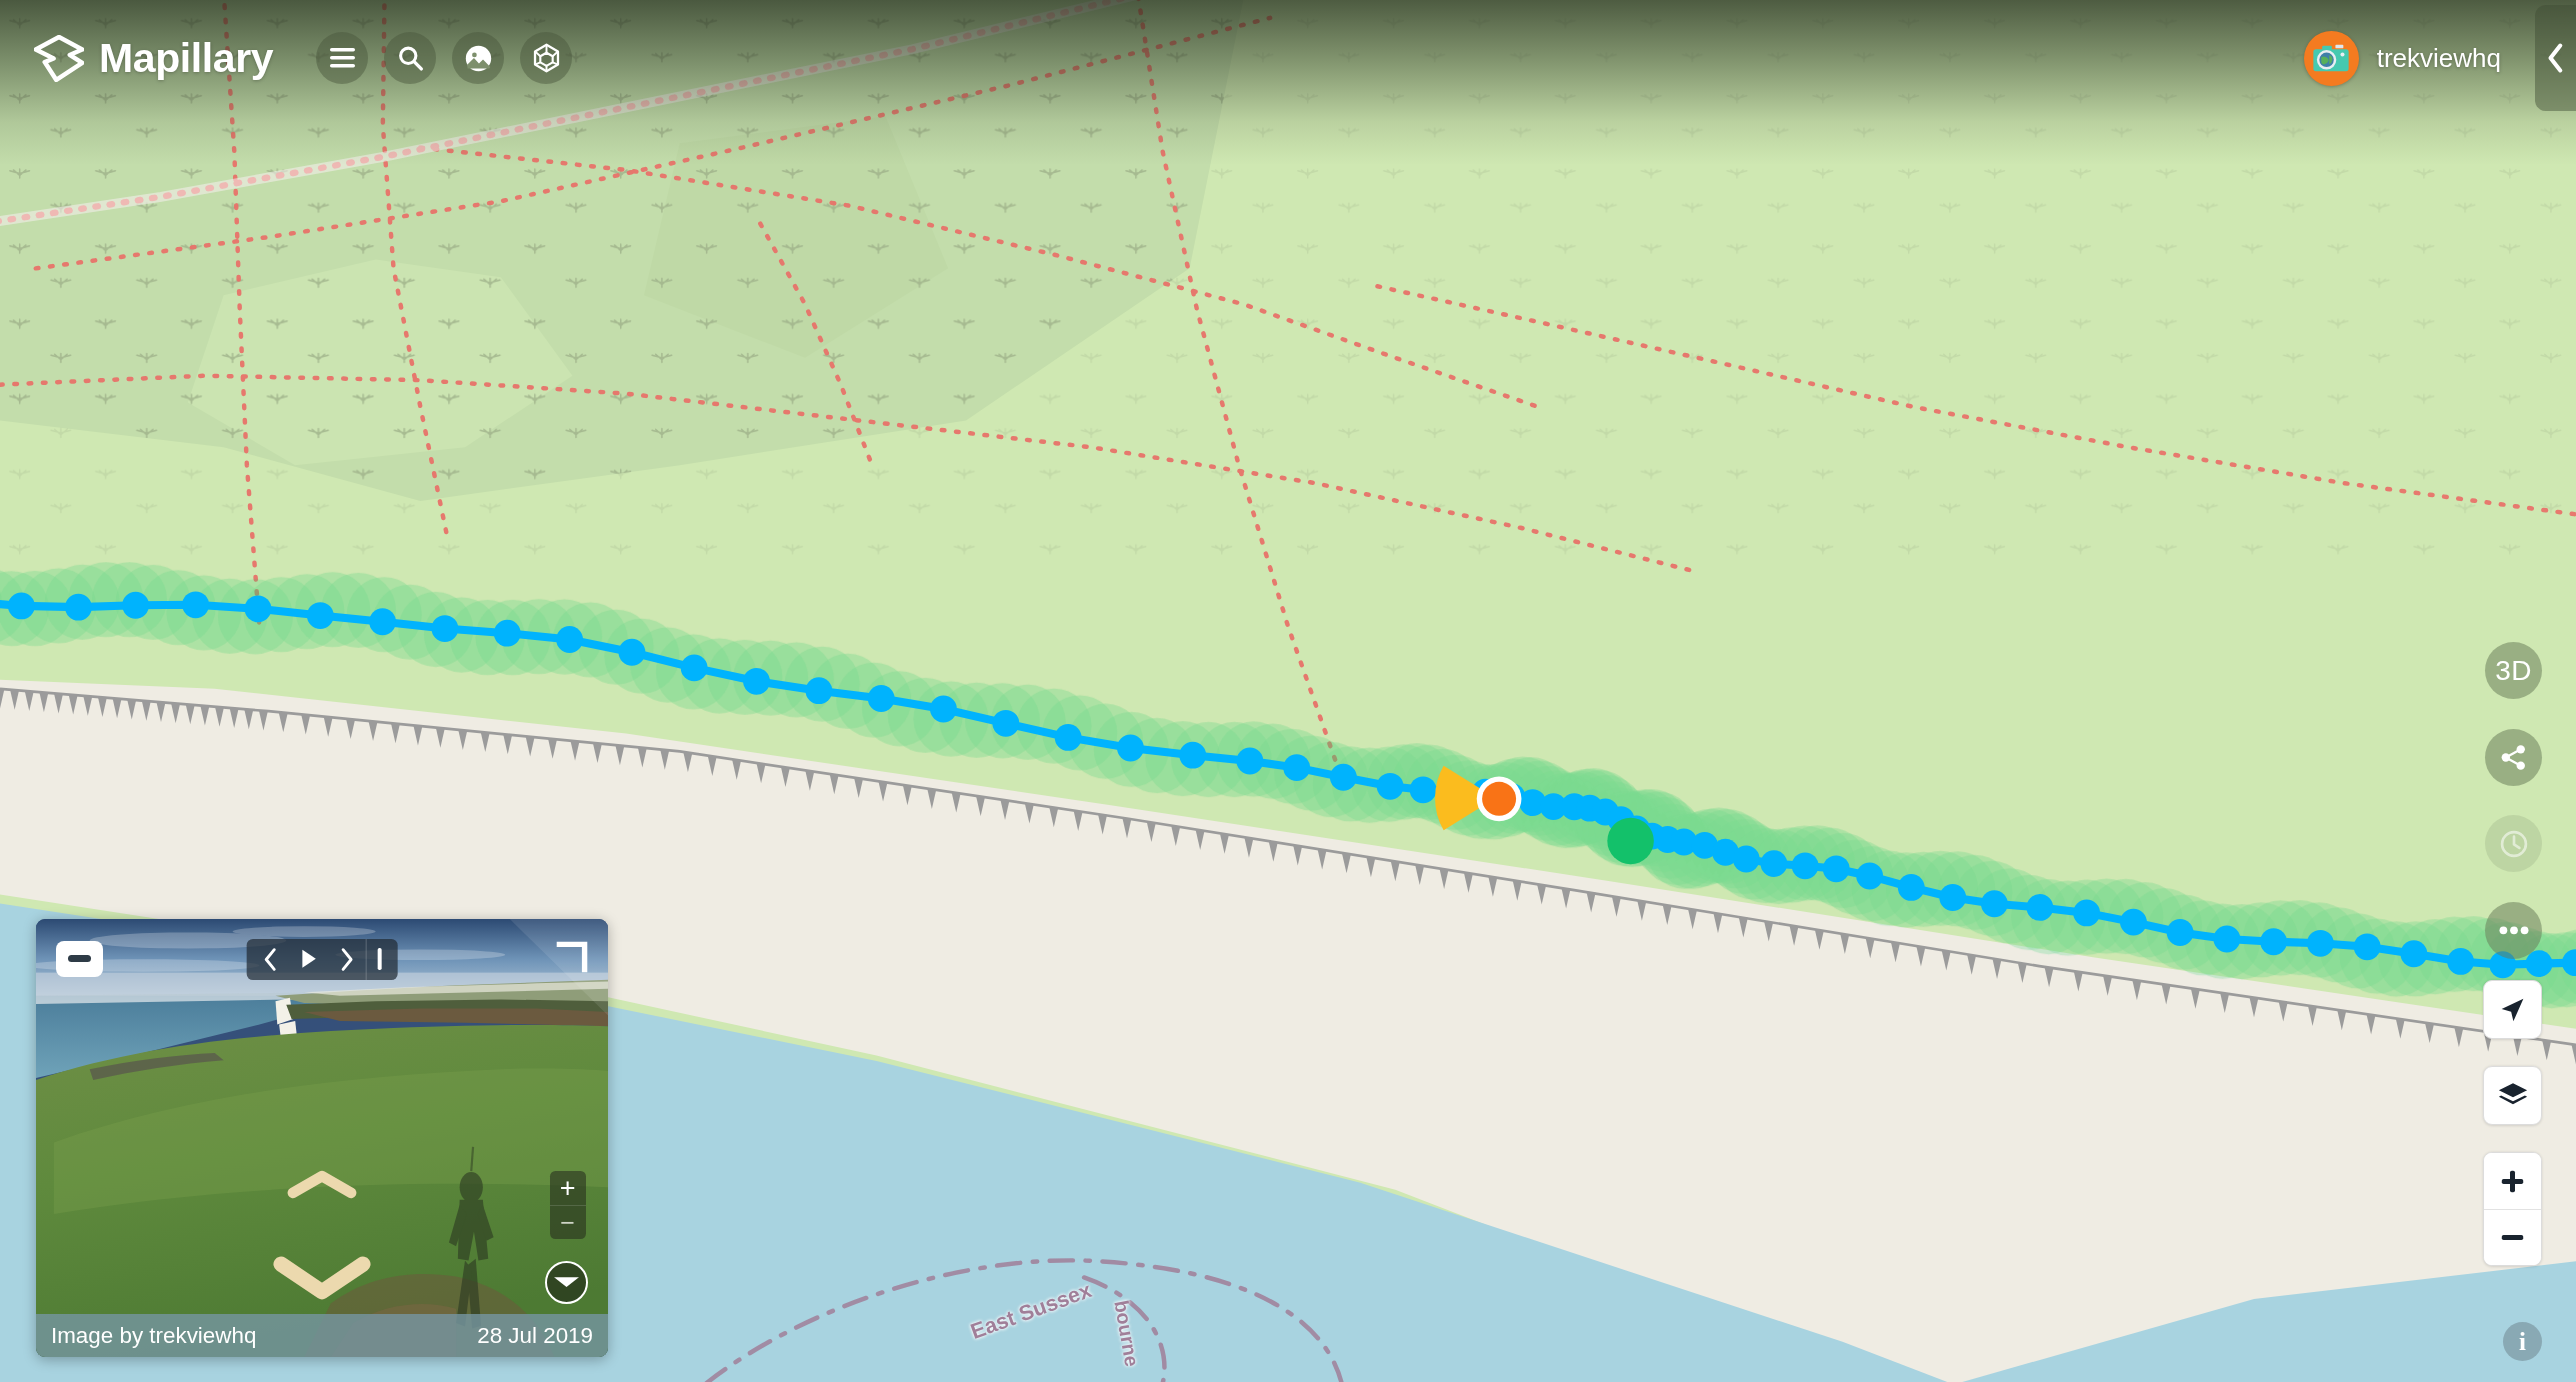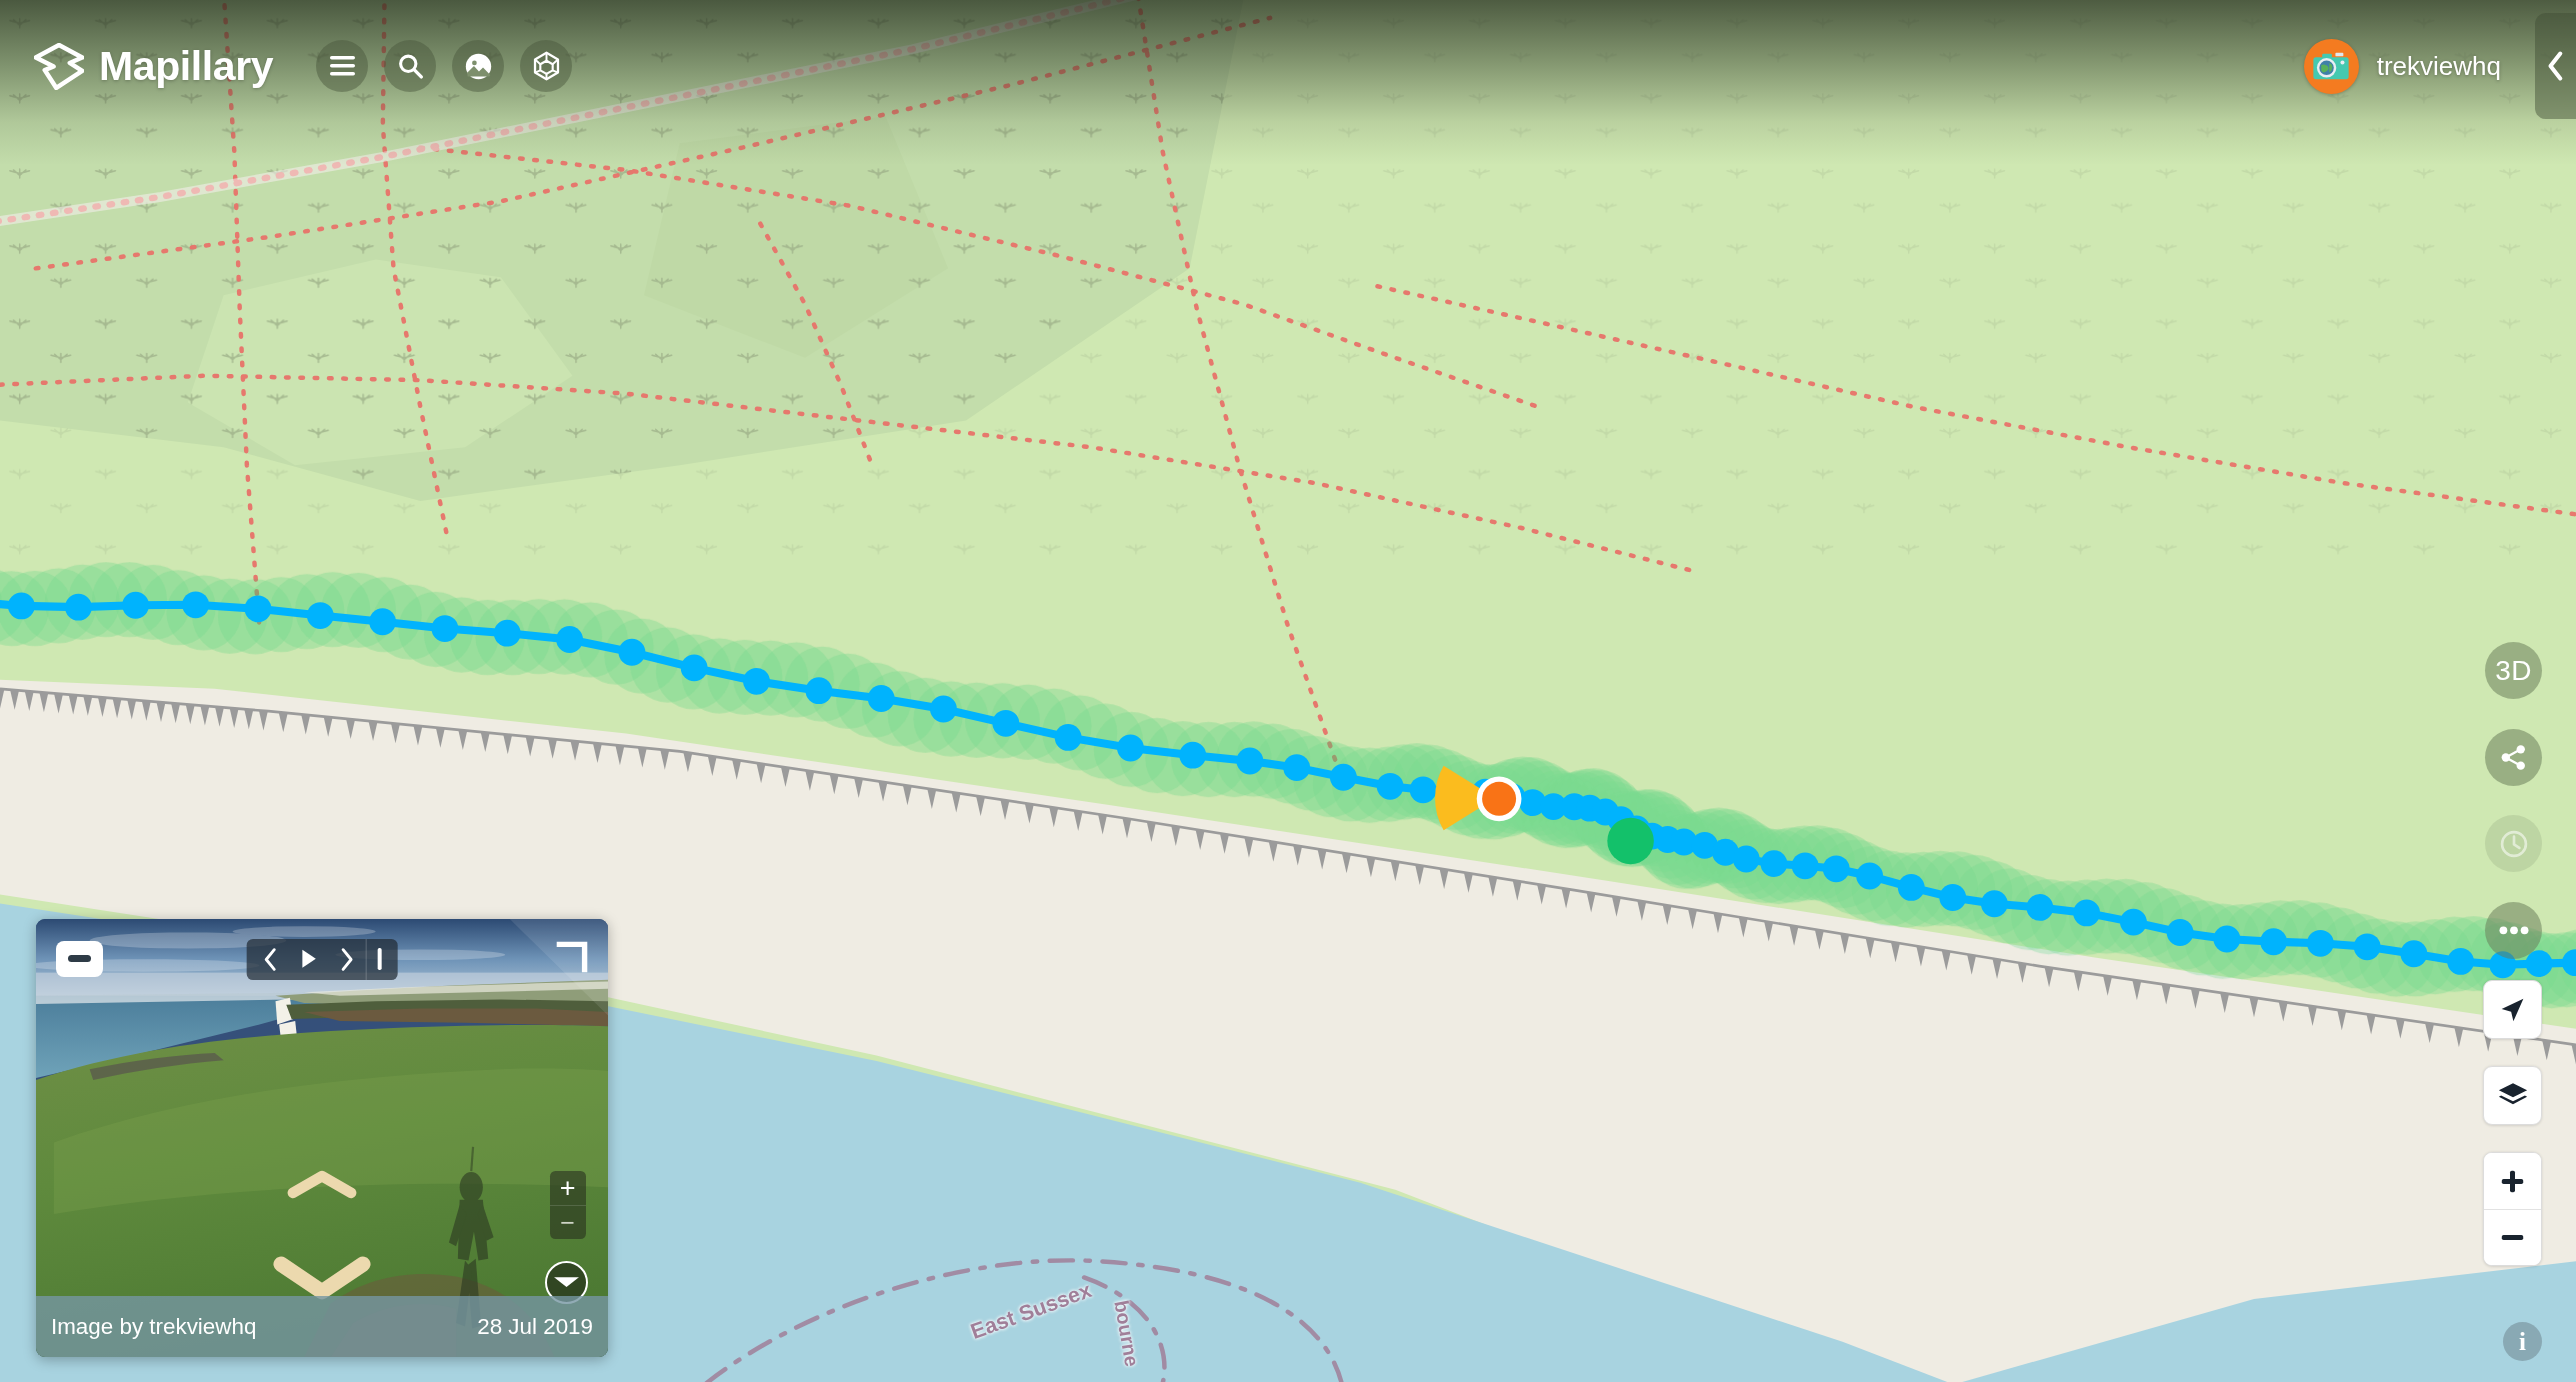--- a/index.html
+++ b/index.html
@@ -19,21 +19,21 @@
 
   
   .top-scrim {
     position: absolute; left: 0; top: 0; width: 2576px; height: 165px;
     background: linear-gradient(to bottom, rgba(28,38,22,.72) 0%, rgba(40,52,32,.45) 38%, rgba(60,72,48,.14) 74%, rgba(0,0,0,0) 100%);
     pointer-events: none;
   }
 
   
   .header {
-    position: absolute; left: 0; top: 8px; width: 2576px; height: 116px;
+    position: absolute; left: 0; top: 0; width: 2576px; height: 116px;
     display: flex; align-items: center; z-index: 40;
   }
   .brand { display: flex; align-items: center; gap: 15px; margin-left: 34px; }
   .brand-mark { width: 50px; height: 47px; flex: none; }
   .brand-name {
     color: #fff; font-size: 41px; font-weight: 700; letter-spacing: -0.4px;
     text-shadow: 0 0.9px 3.6px rgba(0,0,0,.25);
   }
   .hdr-btns { display: flex; align-items: center; gap: 16px; margin-left: 43px; }
   .hdr-btn {
@@ -168,21 +168,21 @@
 
   .viewer-compass {
     position: absolute; right: 19.7px; top: 342px; z-index: 6;
     width: 43px; height: 43px; border-radius: 50%;
     background: rgba(25,28,20,.55); border: 2.7px solid #fff;
     display: flex; align-items: flex-start; justify-content: center; cursor: pointer;
     overflow: hidden;
   }
 
   .viewer-footer {
-    position: absolute; left: 0; bottom: 0; width: 572px; height: 61px;
+    position: absolute; left: 0; bottom: 0; width: 572px; height: 43px;
     background: rgba(118,150,162,.80);
     display: flex; align-items: center; justify-content: space-between;
     padding: 17px 15px; z-index: 6;
   }
   .viewer-footer span { color: #fff; font-size: 22.4px; white-space: nowrap; }
 
   
   .map-label {
     position: absolute; color: #a07f99; font-size: 21.5px; font-weight: 600;
     text-shadow: 0 0 3.6px rgba(255,255,255,.95), 0 0 3.6px rgba(255,255,255,.95);

